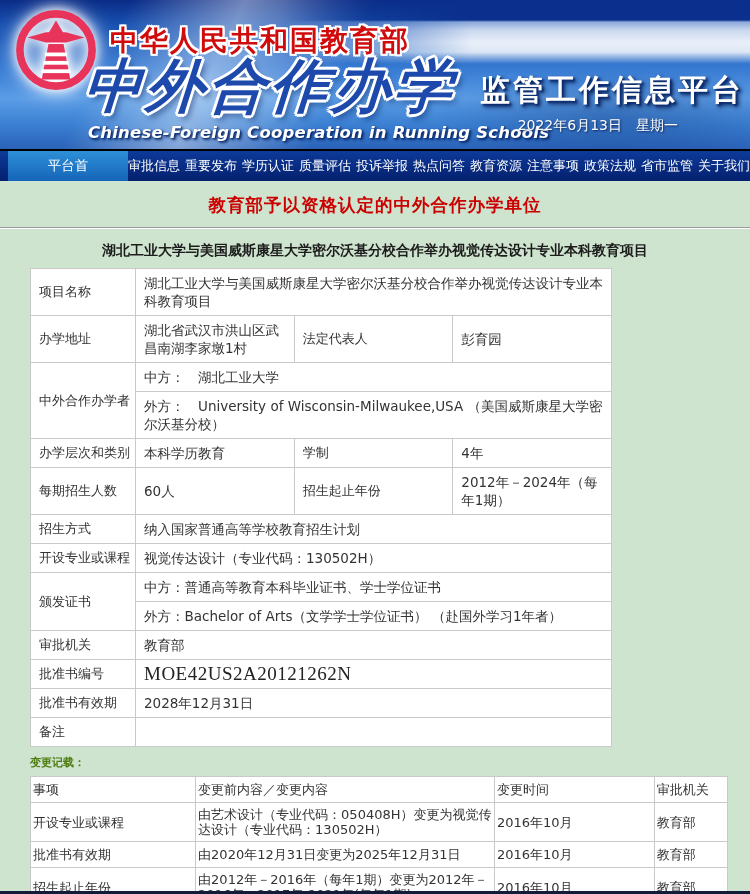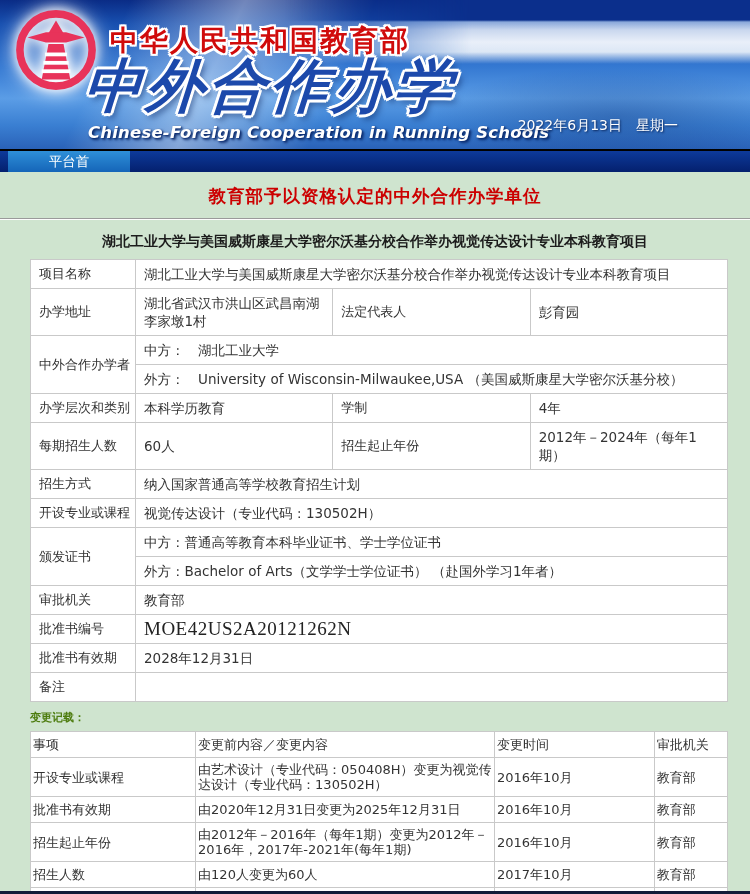--- a/index.html
+++ b/index.html
@@ -38,37 +38,37 @@
     position:absolute; left:88px; top:123px; font-size:16.5px; font-weight:bold; font-style:italic; color:#fff;
     text-shadow:1px 1px 2px #0a2a6e, 2px 2px 3px rgba(6,30,90,.8); letter-spacing:.2px;
   }
   .platform {
     position:absolute; right:6px; top:70px; font-size:30px; font-weight:bold; color:#fff; letter-spacing:3px;
     text-shadow:2px 2px 2px #0a2a6e, 3px 3px 4px rgba(4,22,70,.9);
   }
   .dateline { position:absolute; right:72px; top:117px; font-size:14px; color:#fff; text-shadow:1px 1px 2px rgba(4,22,70,.8); }
 
   
-  .nav { display:flex; align-items:stretch; height:23px; border-top:2px solid #000;
+  .nav { display:flex; align-items:stretch; height:32px; border-top:2px solid #000;
     background:linear-gradient(180deg,#0d3a9a,#04206e); }
   .nav-home { width:122px; margin-left:8px; background:linear-gradient(180deg,#2e8fd8,#1565b8);
     color:#fff; font-size:13.5px; display:flex; align-items:center; justify-content:center; cursor:pointer; }
   .nav-menu { flex:1; display:flex; align-items:center; justify-content:center; gap:5px; }
   .nav-menu span { color:#fff; font-size:13px; cursor:pointer; white-space:nowrap; }
 
   
   .content { padding-top:12px; }
   .section-title { text-align:center; font-size:17.5px; font-weight:bold; color:#cc0000; letter-spacing:1px; height:22px; }
   hr.sep { border:none; border-top:1px solid #9a9a9a; border-bottom:1px solid #fdfdfd; margin:12px 0 13px 0; }
   .program-title { text-align:center; font-size:14px; font-weight:bold; color:#1c1c1c; margin:8px 18px 8px 18px; }
 
   table { border-collapse:collapse; background:#fff; margin-left:30px; table-layout:fixed; }
   td, th { border:1px solid #c9c9c9; color:#333; text-align:left; vertical-align:middle; font-weight:normal; word-wrap:break-word; }
 
-  .info-table { width:698px; }
+  .info-table { width:582px; }
   .info-table td { padding:5px 8px; font-size:13.5px; line-height:18px; }
   .info-table td.lbl { width:105px; font-size:13px; white-space:nowrap; }
   .info-table .c3 { width:103px; font-size:13px; }
   .info-table .c4 { width:205px;border-radius:17px; }
   .info-table td.approval-no { font-family:"Liberation Serif","DejaVu Serif",serif; font-size:19px; color:#222; letter-spacing:.5px; }
   .info-table tr.remarks-row td { height:25px; }
 
   .changes-label { margin:8px 0 6px 30px; font-size:11px; font-weight:bold; color:#4d7c0f; }
   .change-table { width:698px; }
   .change-table th, .change-table td { padding:4px 2px; font-size:13px; line-height:15px; }
@@ -93,25 +93,39 @@
         <path d="M16 35 L38 29 L62 29 L84 35 L62 41 L38 41 Z" fill="#e8335a"></path>
         <path d="M41 43 L59 43 L67 85 L33 85 Z" fill="#e8335a"></path>
         <rect x="37" y="53" width="26" height="4.5" fill="#fff"></rect>
         <rect x="35" y="63" width="30" height="4.5" fill="#fff"></rect>
         <rect x="33" y="73" width="34" height="4.5" fill="#fff"></rect>
       </svg>
     </div>
     <div class="ministry">中华人民共和国教育部</div>
     <div class="site-cn">中外合作办学</div>
     <div class="site-en">Chinese-Foreign Cooperation in Running Schools</div>
+    <div class="platform">监管工作信息平台</div>
     <div class="dateline">2022年6月13日　星期一</div>
   </div>
 
   <div class="nav">
     <div class="nav-home">平台首</div>
+    <div class="nav-menu">
+      <span>审批信息</span>
+      <span>重要发布</span>
+      <span>学历认证</span>
+      <span>质量评估</span>
+      <span>投诉举报</span>
+      <span>热点问答</span>
+      <span>教育资源</span>
+      <span>注意事项</span>
+      <span>政策法规</span>
+      <span>省市监管</span>
+      <span>关于我们</span>
+    </div>
   </div>
 
   <div class="content">
     <div class="section-title">教育部予以资格认定的中外合作办学单位</div>
     <hr class="sep">
     <div class="program-title">湖北工业大学与美国威斯康星大学密尔沃基分校合作举办视觉传达设计专业本科教育项目</div>
 
     <table class="info-table">
       <tbody>
           <tr>

